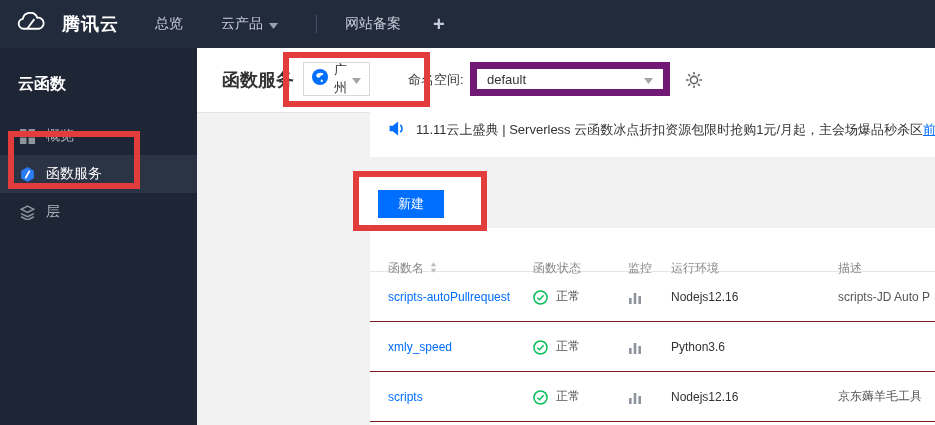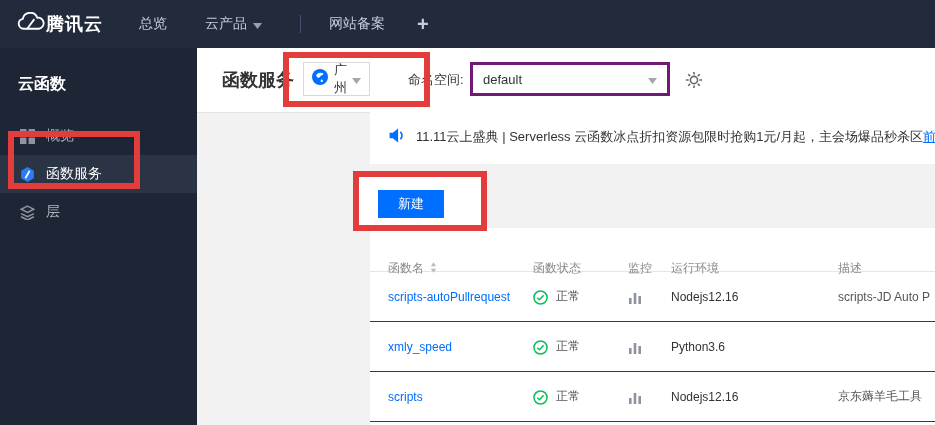--- a/index.html
+++ b/index.html
@@ -3,21 +3,21 @@
 <meta charset="utf-8">
 <style>
   * { margin:0; padding:0; box-sizing:border-box; }
   html,body { width:935px; height:425px; }
   body { font-family:"Liberation Sans","DejaVu Sans",sans-serif; overflow:hidden; background:#fff; }
   .screen { position:relative; width:935px; height:425px; overflow:hidden; }
 
   
   .topbar { position:absolute; left:0; top:0; width:935px; height:48px; background:#222b3b; display:flex; align-items:center; z-index:5; }
   .brand { display:flex; align-items:center; margin-left:16px; cursor:pointer; }
-  .brand-text { color:#fff; font-size:18px; font-weight:bold; margin-left:0; letter-spacing:1px; }
+  .brand-text { color:#fff; font-size:18px; font-weight:bold; margin-left:16px; letter-spacing:1px; }
   .topnav { display:flex; align-items:center; margin-left:36px; }
   .topnav-item { color:#c5cbd8; font-size:14px; margin-right:38px; cursor:pointer; display:flex; align-items:center; }
   .topnav-item .caret { margin-left:6px; }
   .topnav-divider { width:1px; height:18px; background:#46506a; margin-right:28px; }
   .topnav-add { color:#c5cbd8; font-size:20px; font-weight:bold; cursor:pointer; margin-left:-6px; }
 
   
   .sidebar { position:absolute; left:0; top:48px; width:197px; height:377px; background:#1e2534; z-index:4; }
   .sidebar-title { color:#fff; font-size:16px; font-weight:bold; padding:26px 0 22px 18px; }
   .side-item { position:relative; height:38px; display:flex; align-items:center; padding-left:19px; cursor:pointer; color:#aeb5c2; font-size:14px; }
@@ -26,27 +26,27 @@
 
   
   .main { position:absolute; left:197px; top:48px; width:738px; height:377px; background:#f2f2f2; }
 
   .page-header { position:absolute; left:0; top:0; width:738px; height:65px; background:#fff; border-bottom:1px solid #e3e3e3; }
   .page-title { position:absolute; left:25px; top:0; height:64px; line-height:64px; font-size:18px; font-weight:bold; color:#333; }
   .region-select { position:absolute; left:106px; top:14px; width:67px; height:34px; border:1px solid #d9d9d9; background:#fff; display:flex; align-items:center; padding:0 8px; cursor:pointer; }
   .region-select .label { font-size:13px; color:#333; margin-left:6px; }
   .region-select .caret { margin-left:auto; }
   .ns-label { position:absolute; left:211px; top:0; height:64px; line-height:64px; font-size:13px; color:#333; }
-  .ns-select { position:absolute; left:273px; top:14px; width:200px; height:34px; border:3px solid #701a75; background:#fff; display:flex; align-items:center; padding:0 10px; cursor:pointer; }
+  .ns-select { position:absolute; left:273px; top:14px; width:200px; height:34px; border:7px solid #701a75; background:#fff; display:flex; align-items:center; padding:0 10px; cursor:pointer; }
   .ns-select .label { font-size:13px; color:#333; }
   .ns-select .caret { margin-left:auto; }
   .gear-btn { position:absolute; left:488px; top:23px; width:18px; height:18px; cursor:pointer; }
 
   
-  .banner { position:absolute; left:173px; top:62px; width:565px; height:54px; background:#fff; display:flex; align-items:center; padding-left:18px; overflow:hidden; }
+  .banner { position:absolute; left:173px; top:55px; width:565px; height:54px; background:#fff; display:flex; align-items:center; padding-left:18px; overflow:hidden; }
   .banner .megaphone { margin-right:11px; flex:0 0 auto; }
   .banner-text { font-size:13px; color:#333; white-space:nowrap; }
   .banner-link { font-size:13px; color:#006eff; text-decoration:underline; white-space:nowrap; cursor:pointer; }
 
   
   .table-panel { position:absolute; left:173px; top:180px; width:565px; height:197px; background:#fff; overflow:hidden; }
   .t-row { display:grid; grid-template-columns:145px 95px 43px 167px 1fr; align-items:center; padding-left:18px; }
   .t-head { height:44px; border-bottom:1px solid #e5e5e5; color:#888; font-size:12px; }
   .t-head .cell { display:flex; align-items:center;margin-top:32px; }
   .t-head .sort { margin-left:6px; }

